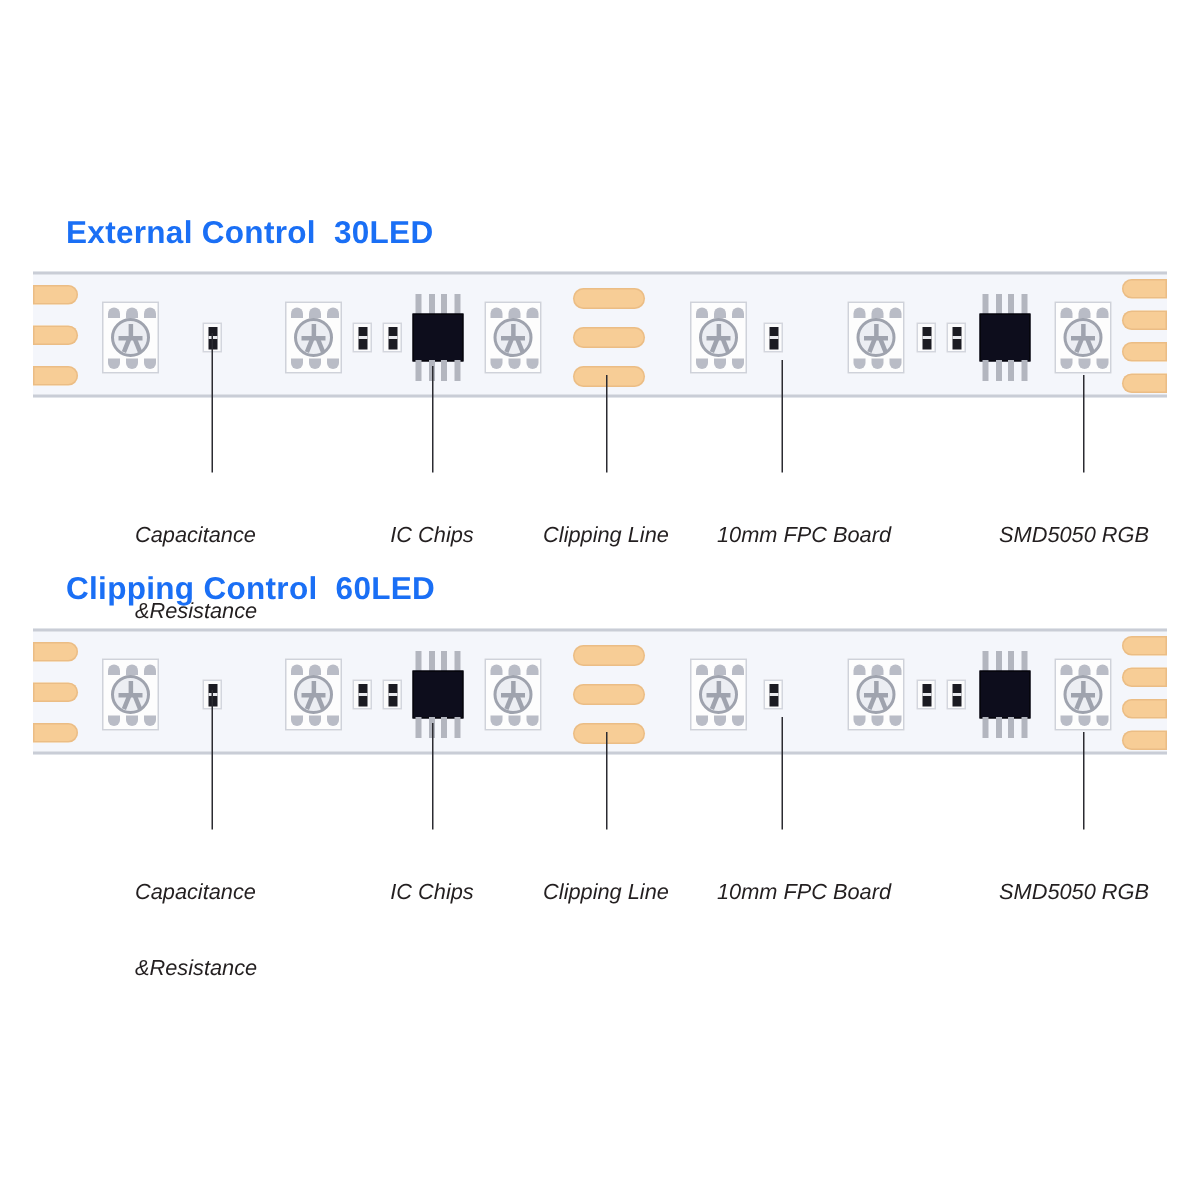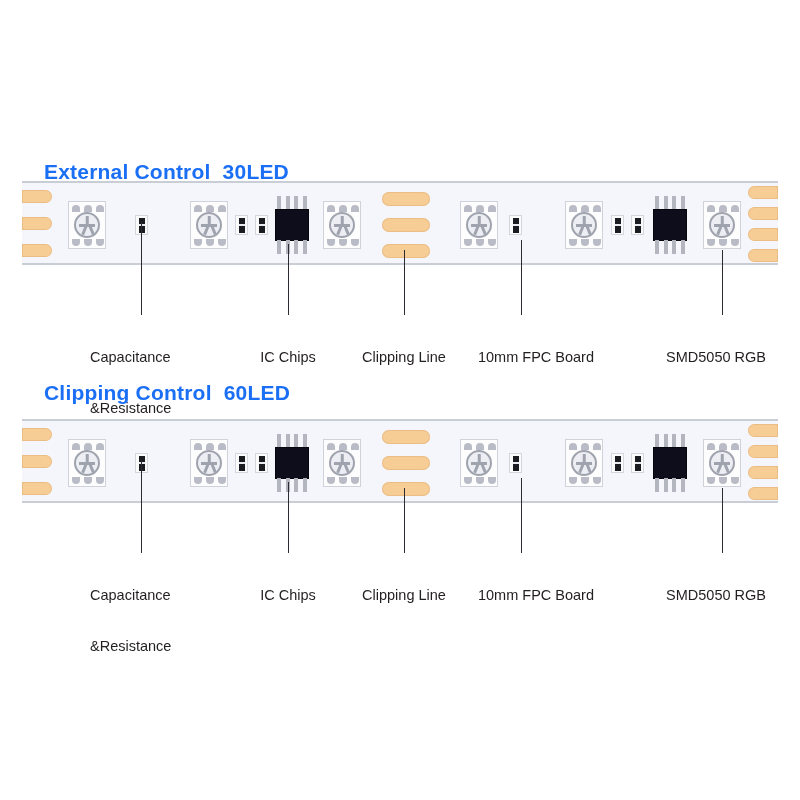--- a/index.html
+++ b/index.html
@@ -127,32 +127,33 @@
     position:absolute;
     width:1.4px;
     background:#2b2b31;
   }
   .callout{
     position:absolute;
     font-size:14.5px;
     color:#231f20;
     white-space:pre;
     line-height:17px;
+    font-style:italic;
   }
   .callout.center{transform:translateX(-50%);text-align:center;}
   .callout.left{text-align:left;}
 </style>
 </head>
 <body>
 
 <div class="diagram">
 
   <div class="section" style="top:0;height:370px;">
 
-    <div class="section-title" style="left:44px;top:160px;">External Control  30LED</div>
+    <div class="section-title" style="left:44px;top:144px;">External Control  30LED</div>
 
     <div class="strip" style="left:22px;top:181px;width:756px;height:84px;">
       <div class="strip-inner">
 
         <div class="pad edge-l" style="left:0;top:7px;width:30px;height:13px;"></div>
         <div class="pad edge-l" style="left:0;top:34px;width:30px;height:13px;"></div>
         <div class="pad edge-l" style="left:0;top:61px;width:30px;height:13px;"></div>
 
         <div class="led" style="left:46px;top:18px;">
           <div class="notch-row top">

